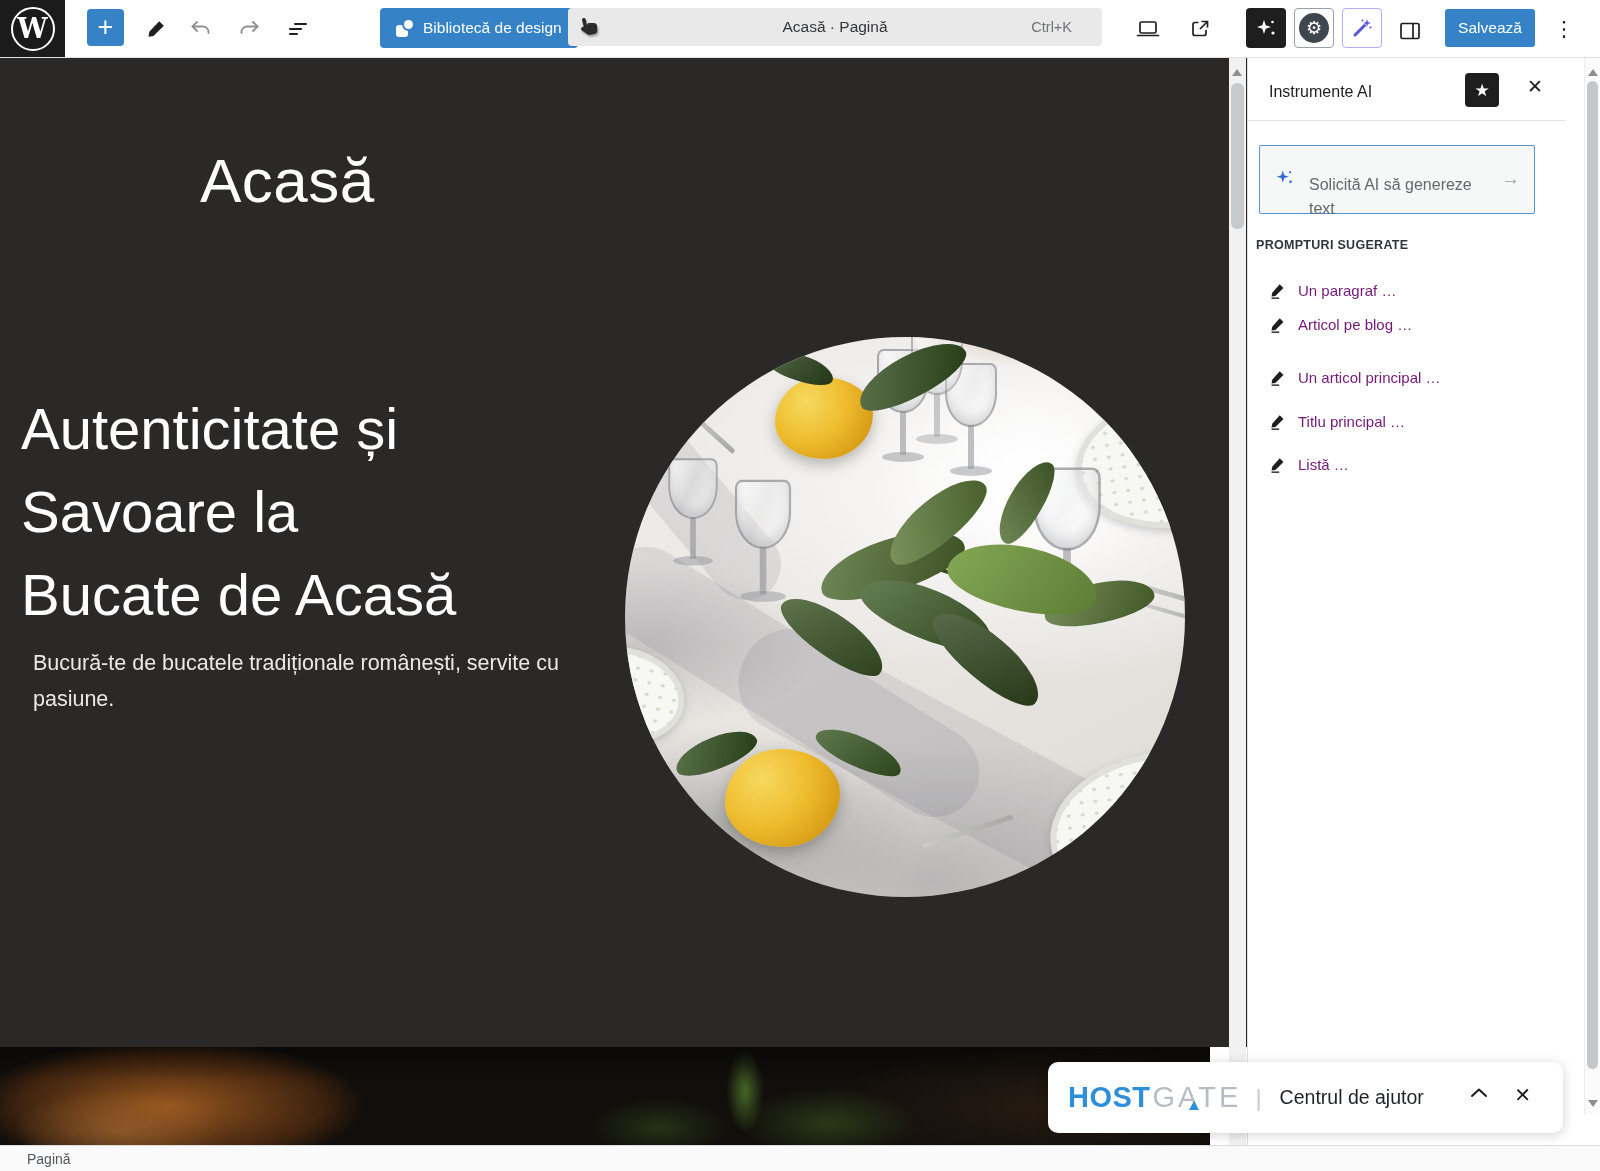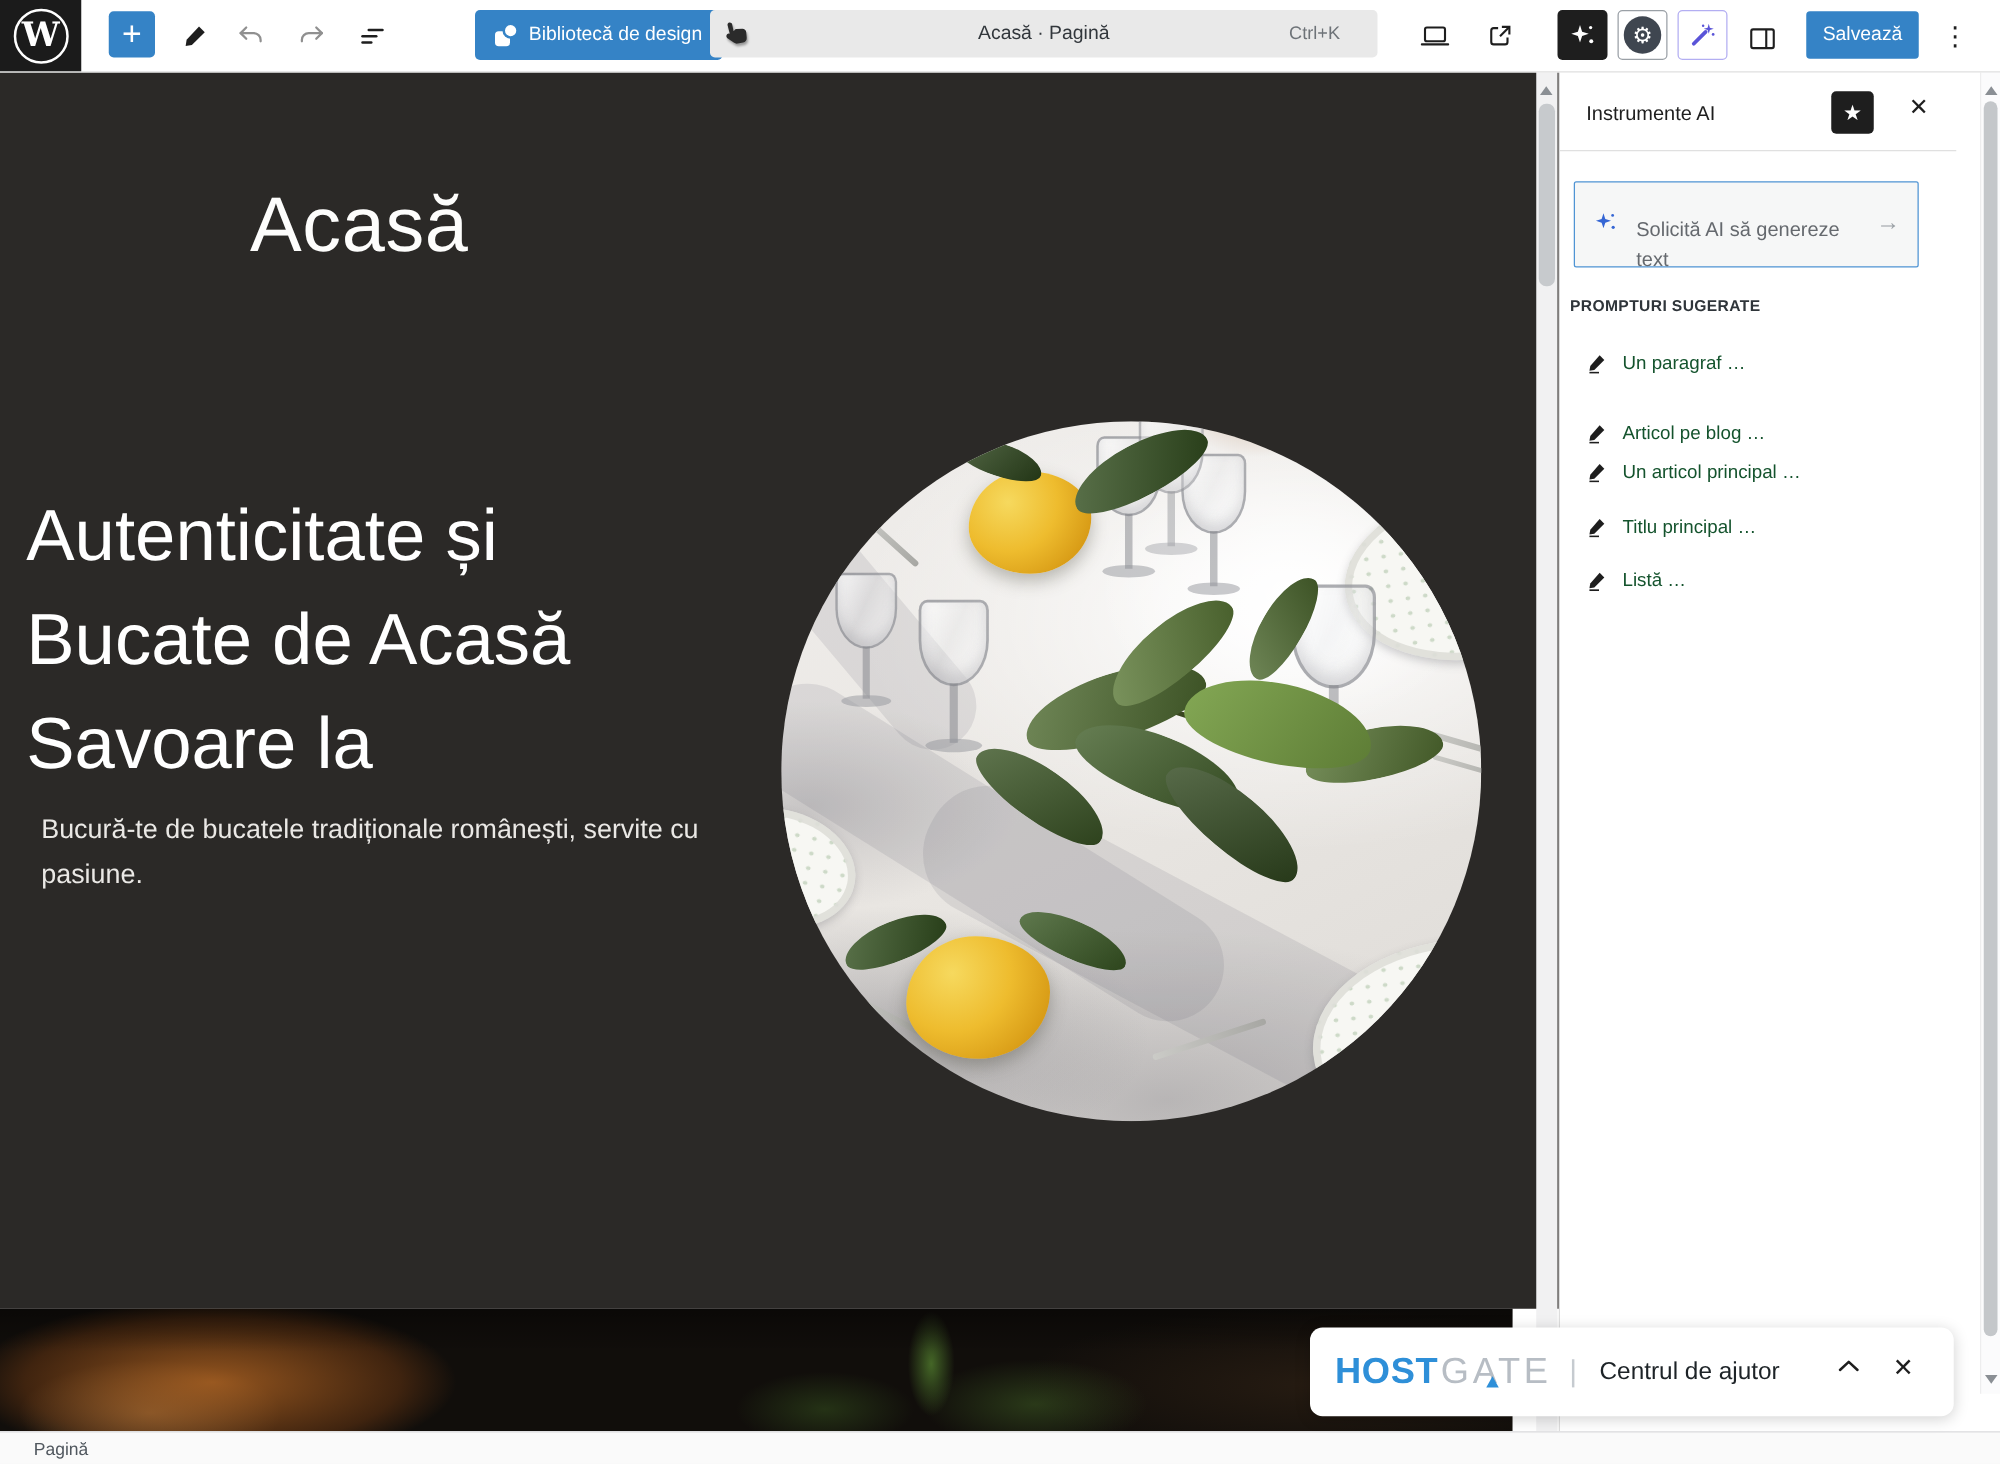--- a/index.html
+++ b/index.html
@@ -120,21 +120,21 @@
   .close-btn{position:absolute;right:22px;top:20px;font-size:19px;color:#1e1e1e;cursor:pointer;line-height:1;}
   .sb-divider{position:absolute;left:0;top:63px;width:100%;height:1px;background:#e0e0e0;}
   .ai-input{position:absolute;left:11px;top:88px;width:276px;height:69px;border:1.5px solid #4f94d4;
             border-radius:2px;background:#f6f7f7;box-sizing:border-box;cursor:text;}
   .ai-input .spark{position:absolute;left:15px;top:22px;}
   .ai-placeholder{position:absolute;left:49px;top:27px;width:178px;font-size:16px;line-height:24px;color:#65696e;}
   .ai-arrow{position:absolute;right:14px;top:22px;font-size:19px;color:#9aa0a5;}
   .prompts-header{position:absolute;left:8px;top:181px;font-size:12.5px;font-weight:700;color:#2f353a;
                   letter-spacing:.3px;}
   .prompt-row{position:absolute;left:21px;height:24px;display:flex;align-items:center;gap:12px;cursor:pointer;}
-  .prompt-label{font-size:15px;color:#14532d;}
+  .prompt-label{font-size:15px;color:#701a75;}
 
   
   .help-bar{position:absolute;left:1048px;top:1062px;width:515px;height:71px;background:#fff;
             border-radius:10px;box-shadow:0 2px 12px rgba(0,0,0,.18);z-index:40;
             display:flex;align-items:center;}
   .brand{display:flex;align-items:baseline;margin-left:20px;}
   .brand-host{color:#2e8fd8;font-weight:800;font-size:29px;letter-spacing:.5px;}
   .brand-gate{color:#b7bdc4;font-weight:400;font-size:29px;letter-spacing:3px;position:relative;margin-left:2px;}
   .gate-triangle{position:absolute;left:36px;bottom:4px;width:0;height:0;
                  border-left:5px solid transparent;border-right:5px solid transparent;
@@ -149,22 +149,22 @@
 </style>
 </head>
 <body>
 
 <div class="screen">
 
   <div class="canvas">
     <div class="page-title">Acasă</div>
     <div class="hero-heading">
       <div>Autenticitate și</div>
+      <div>Savoare la</div>
       <div>Bucate de Acasă</div>
-      <div>Savoare la</div>
     </div>
     <div class="hero-para">Bucură-te de bucatele tradiționale românești, servite cu pasiune.</div>
 
     <div class="hero-media">
       <div class="graycorner"></div>
       <div class="warmcorner" style="left:468px;top:-22px;width:170px;height:95px;"></div>
       <div class="warmcorner" style="left:330px;top:-28px;width:120px;height:55px;opacity:.55;"></div>
       <div class="lightpatch"></div>
       <div class="stripe" style="left:-50px;top:300px;width:430px;height:90px;transform:rotate(32deg);"></div>
       <div class="stripe" style="left:90px;top:390px;width:520px;height:105px;transform:rotate(28deg);"></div>
@@ -347,21 +347,21 @@
 
     <div class="prompts-header">PROMPTURI SUGERATE</div>
 
     <div class="prompt-row" style="top:221px;">
       <svg width="17" height="17" viewBox="0 0 20 20">
           <path d="M12.6 2.6 L17 7 L7.6 16.4 L3 17.2 L3.8 12.6 Z" fill="#1e1e1e"></path>
           <rect x="3" y="18.2" width="9" height="1.6" fill="#1e1e1e"></rect>
         </svg>
       <span class="prompt-label">Un paragraf …</span>
     </div>
-    <div class="prompt-row" style="top:277px;">
+    <div class="prompt-row" style="top:255px;">
       <svg width="17" height="17" viewBox="0 0 20 20">
           <path d="M12.6 2.6 L17 7 L7.6 16.4 L3 17.2 L3.8 12.6 Z" fill="#1e1e1e"></path>
           <rect x="3" y="18.2" width="9" height="1.6" fill="#1e1e1e"></rect>
         </svg>
       <span class="prompt-label">Articol pe blog …</span>
     </div>
     <div class="prompt-row" style="top:308px;">
       <svg width="17" height="17" viewBox="0 0 20 20">
           <path d="M12.6 2.6 L17 7 L7.6 16.4 L3 17.2 L3.8 12.6 Z" fill="#1e1e1e"></path>
           <rect x="3" y="18.2" width="9" height="1.6" fill="#1e1e1e"></rect>

